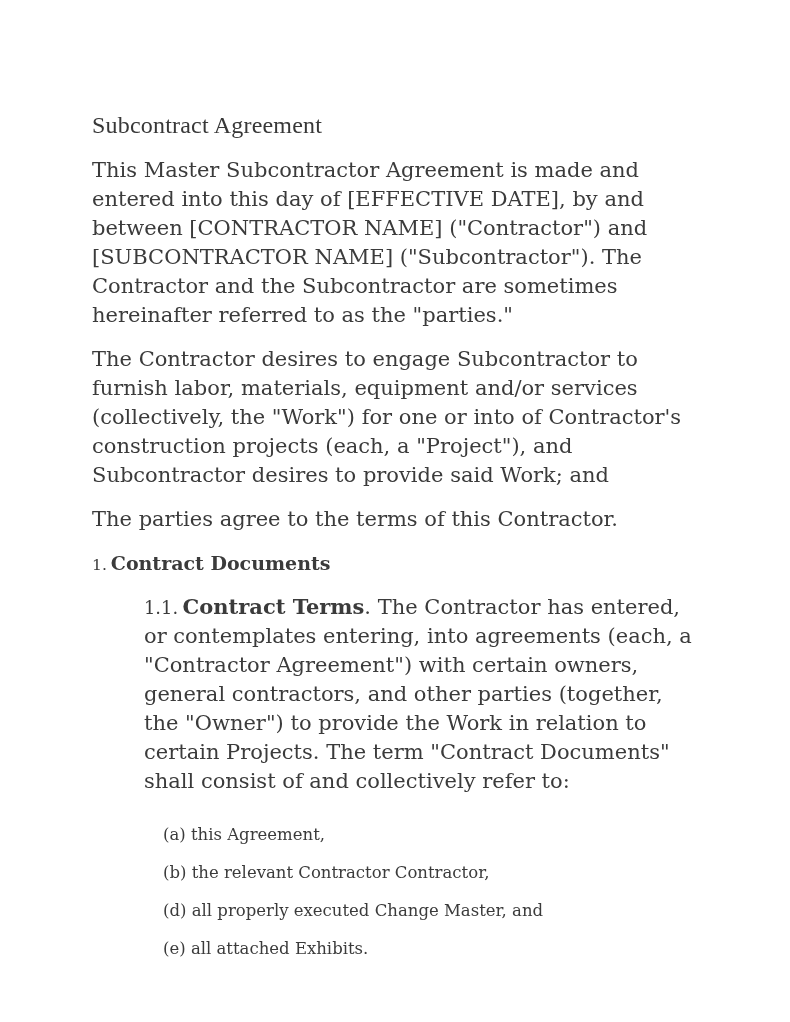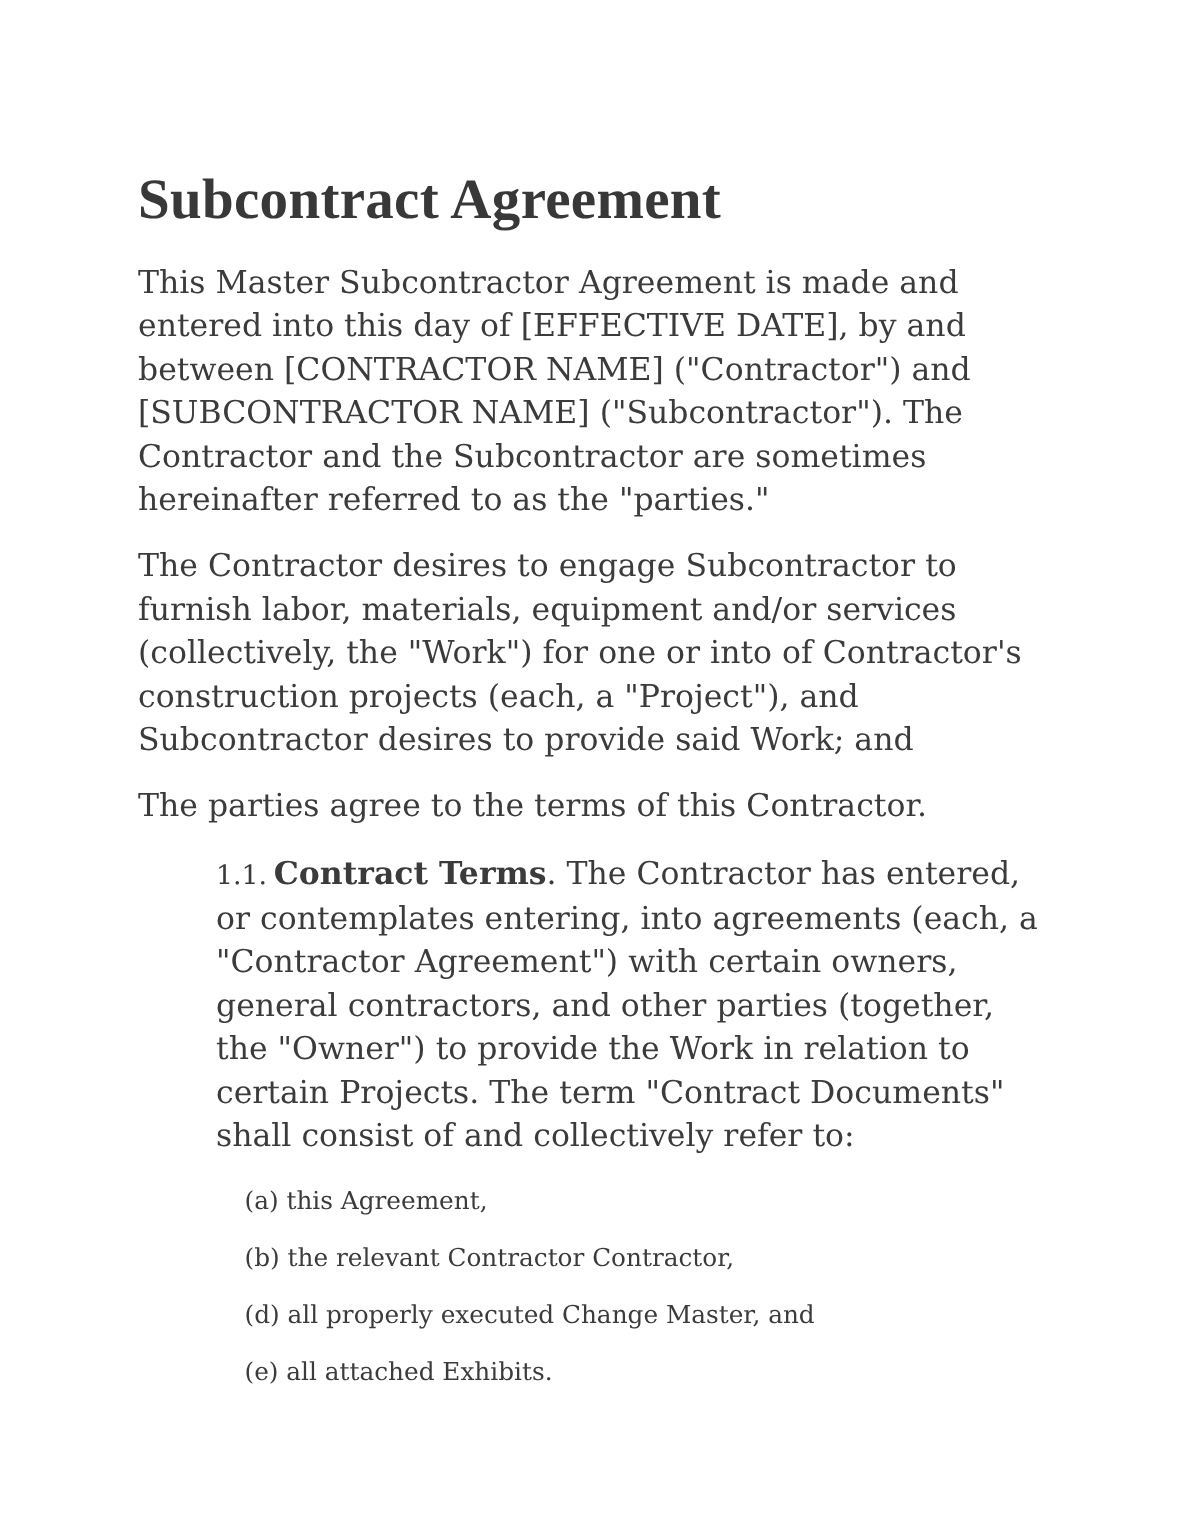--- a/index.html
+++ b/index.html
@@ -13,22 +13,22 @@
     width: 790px;
     height: 1022px;
     background: #ffffff;
     padding: 110px 88px 40px 92px;
     font-family: "DejaVu Serif", serif;
     color: #3b3b3b;
     overflow: hidden;
   }
   .doc-title {
     font-family: "Liberation Serif", serif;
-    font-size: 38px;
-    font-weight: 700;
+    font-size: 24px;
+    font-weight: 400;
     line-height: 1.25;
     margin: 0 0 16px 0;
     color: #383838;
     letter-spacing: 0.2px;
   }
   .para {
     font-size: 21px;
     line-height: 29px;
     margin: 0 0 15px 0;
     max-width: 612px;
@@ -43,21 +43,21 @@
     font-size: 0.82em;
     font-weight: 400;
     margin-right: 0.25em;
   }
   .section-title {
     font-weight: 700;
   }
   .subsection {
     margin-left: 52px;
     max-width: 555px;
-    margin-bottom: 14px;
+    margin-bottom: 24px;
   }
   .sub-number {
     font-size: 0.85em;
     margin-right: 0.25em;
   }
   .term {
     font-weight: 700;
   }
   .clause-list {
     margin-left: 71px;
@@ -76,20 +76,21 @@
 
   <h1 class="doc-title">Subcontract Agreement</h1>
 
   <p class="para">This Master Subcontractor Agreement is made and entered into this day of [EFFECTIVE DATE], by and between [CONTRACTOR NAME] ("Contractor") and [SUBCONTRACTOR NAME] ("Subcontractor"). The Contractor and the Subcontractor are sometimes hereinafter referred to as the "parties."</p>
 
   <p class="para">The Contractor desires to engage Subcontractor to furnish labor, materials, equipment and/or services (collectively, the "Work") for one or into of Contractor's construction projects (each, a "Project"), and Subcontractor desires to provide said Work; and</p>
 
 
   <p class="para">The parties agree to the terms of this Contractor.</p>
 
+  <h2 class="section-heading"><span class="section-number">1.</span><span class="section-title">Contract Documents</span></h2>
 
   <p class="para subsection"><span class="sub-number">1.1.</span><span class="term">Contract Terms</span><span>. The Contractor has entered, or contemplates entering, into agreements (each, a "Contractor Agreement") with certain owners, general contractors, and other parties (together, the "Owner") to provide the Work in relation to certain Projects. The term "Contract Documents" shall consist of and collectively refer to:</span></p>
 
   <div class="clause-list">
     <p class="clause-item">(a) this Agreement,</p>
     <p class="clause-item">(b) the relevant Contractor Contractor,</p>
     <p class="clause-item">(d) all properly executed Change Master, and</p>
     <p class="clause-item">(e) all attached Exhibits.</p>
   </div>
 

